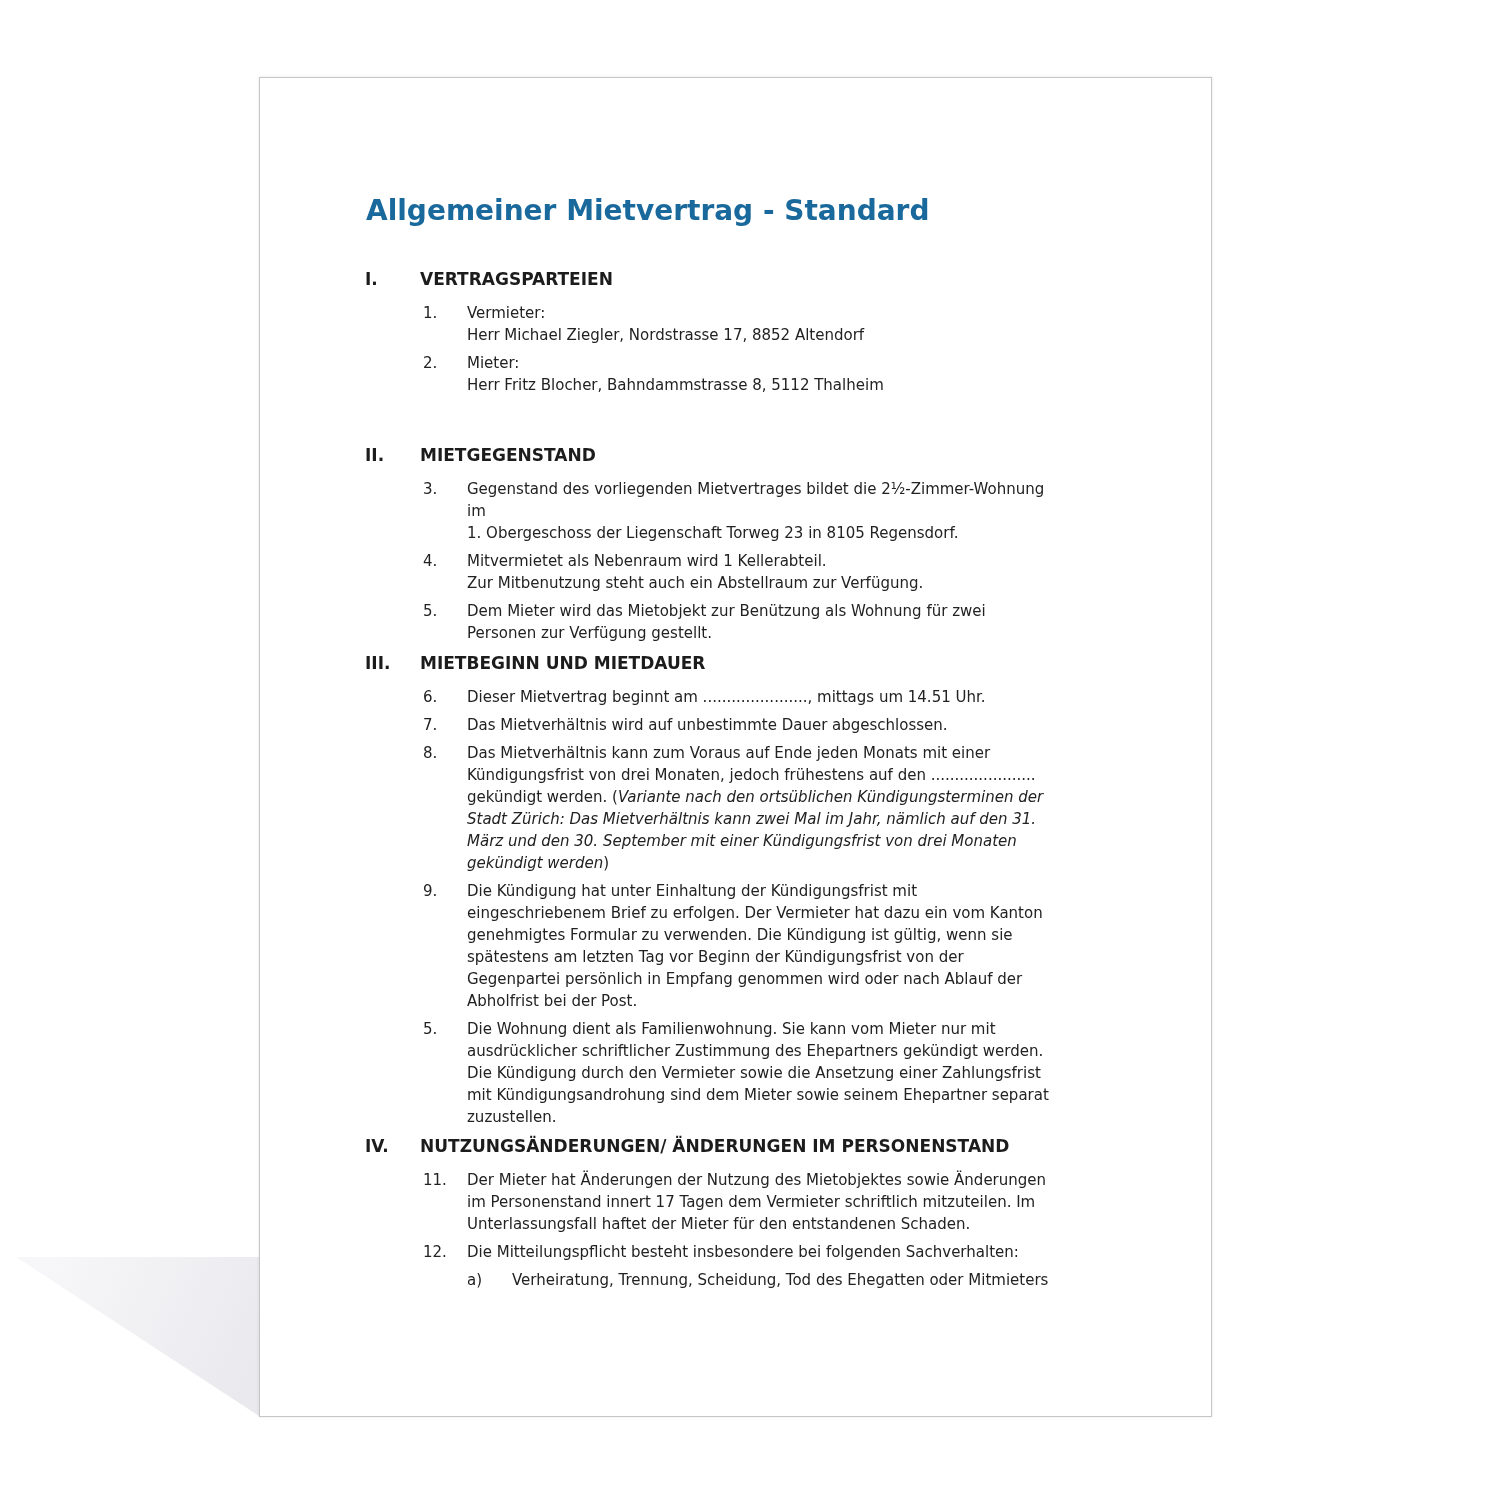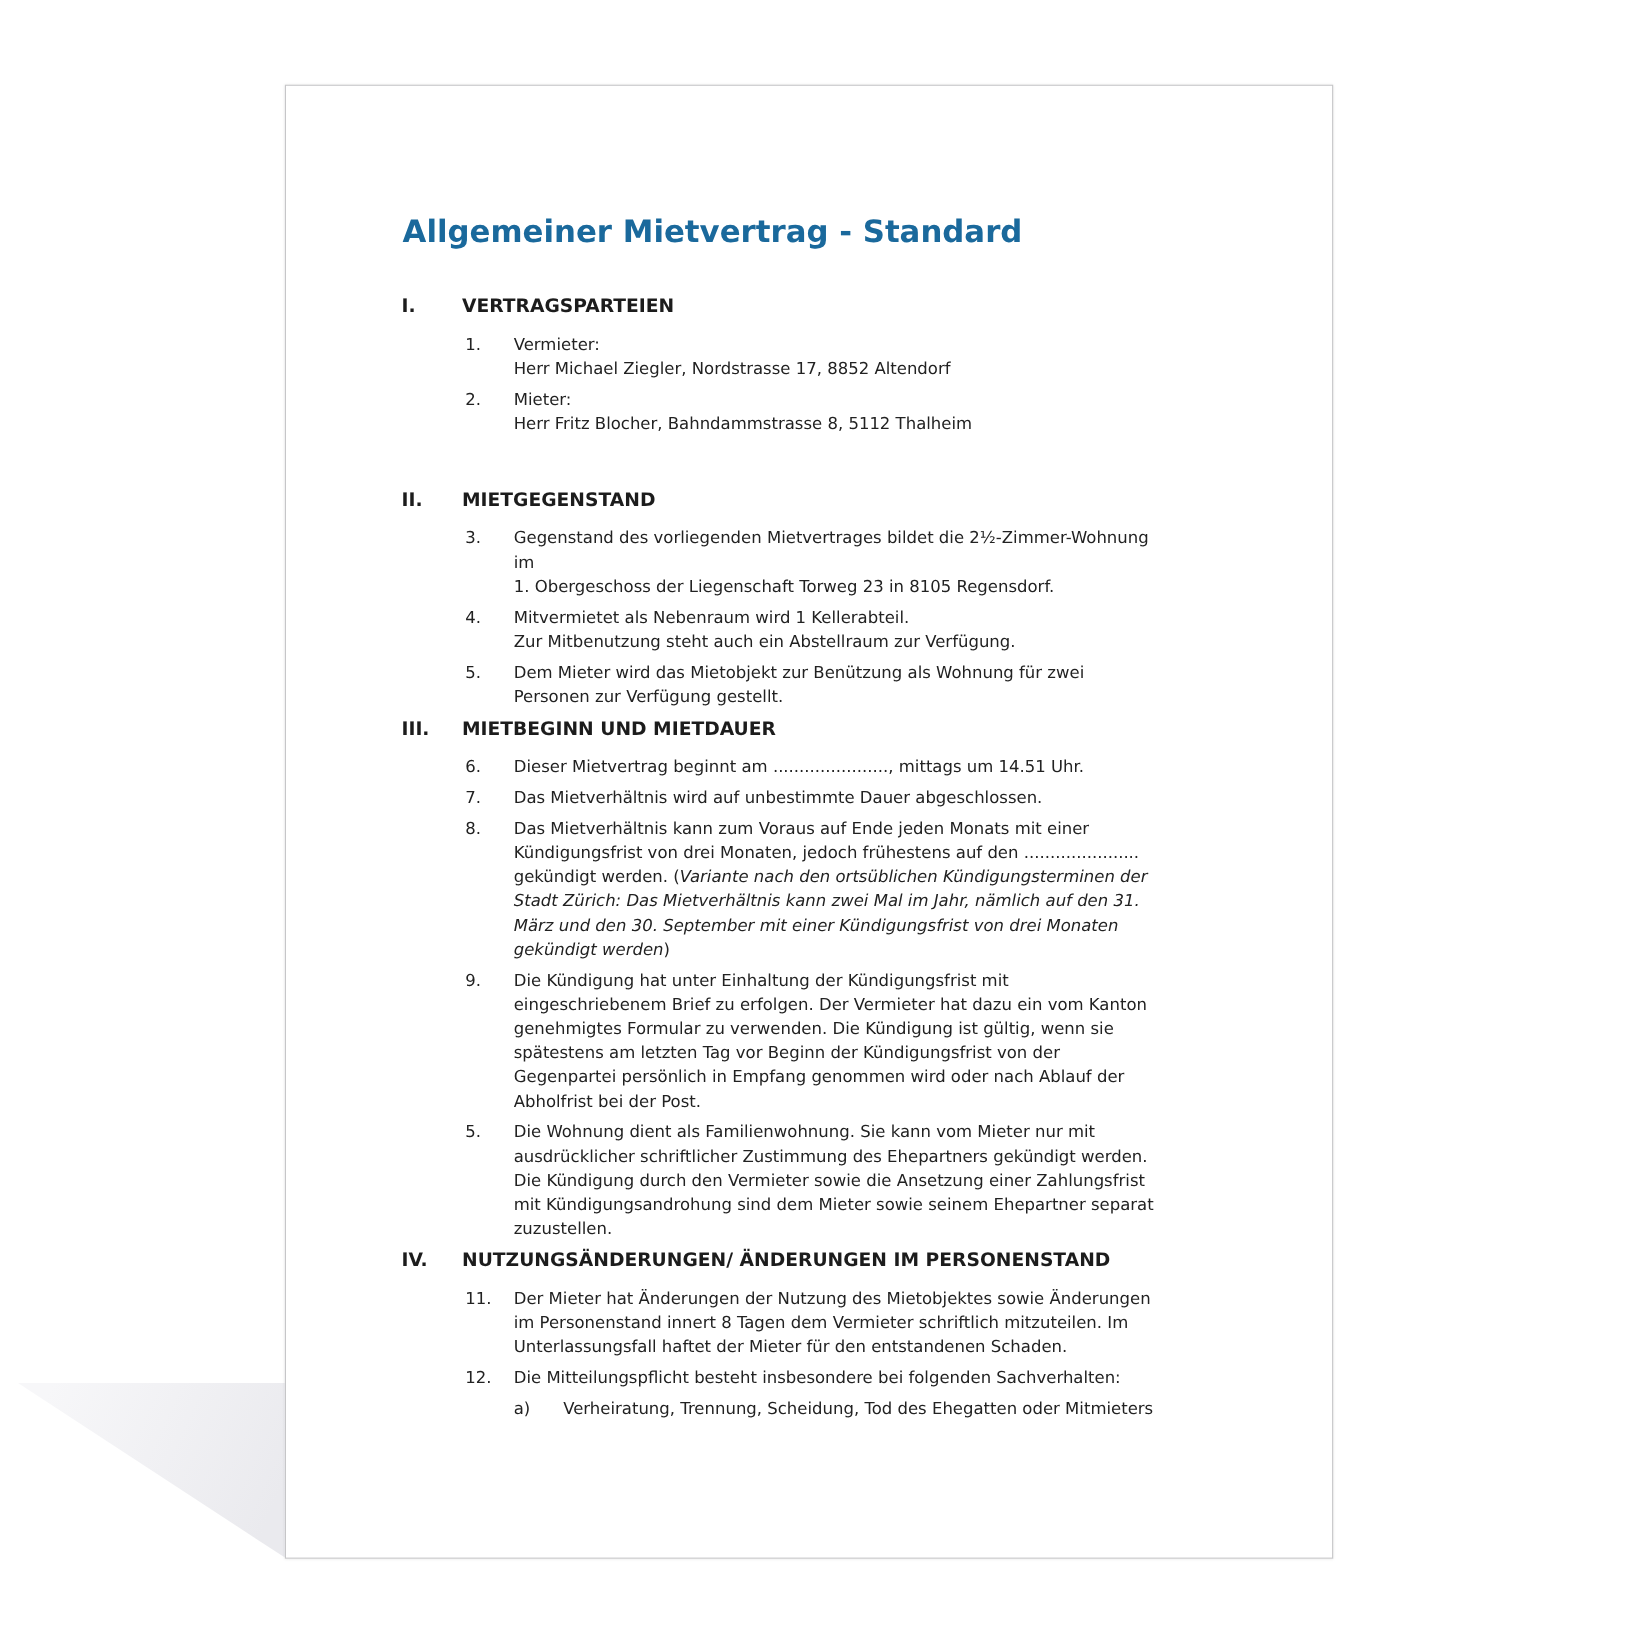--- a/index.html
+++ b/index.html
@@ -188,21 +188,21 @@
   <div class="section" id="sec-4">
     <div class="sec-head">
       <span class="sec-num">IV.</span>
       <span class="sec-title">NUTZUNGSÄNDERUNGEN/ ÄNDERUNGEN IM PERSONENSTAND</span>
     </div>
     <div class="items">
       <div class="item">
         <span class="item-no">11.</span>
         <div class="item-body">
           <p class="txt">Der Mieter hat Änderungen der Nutzung des Mietobjektes sowie Änderungen
-im Personenstand innert 8 Tagen dem Vermieter schriftlich mitzuteilen. Im
+im Personenstand innert 17 Tagen dem Vermieter schriftlich mitzuteilen. Im
 Unterlassungsfall haftet der Mieter für den entstandenen Schaden.</p>
         </div>
       </div>
       <div class="item">
         <span class="item-no">12.</span>
         <div class="item-body">
           <p class="txt">Die Mitteilungspflicht besteht insbesondere bei folgenden Sachverhalten:</p>
           <div class="subitem">
             <span class="sub-marker">a)</span>
             <p class="txt">Verheiratung, Trennung, Scheidung, Tod des Ehegatten oder Mitmieters</p>

